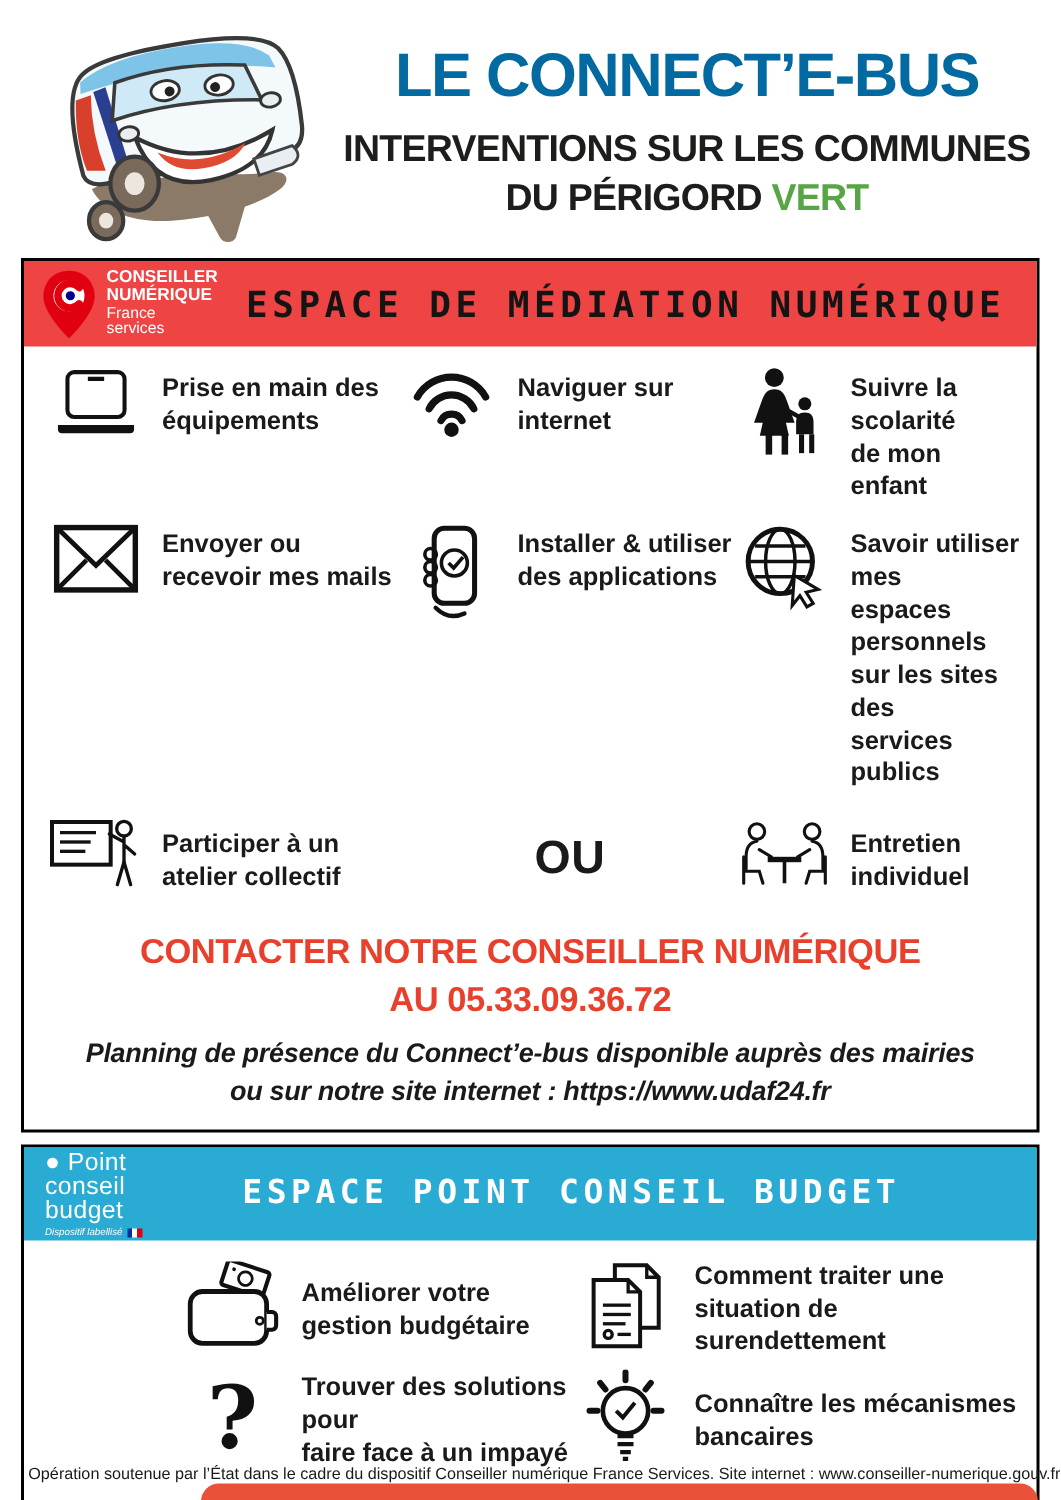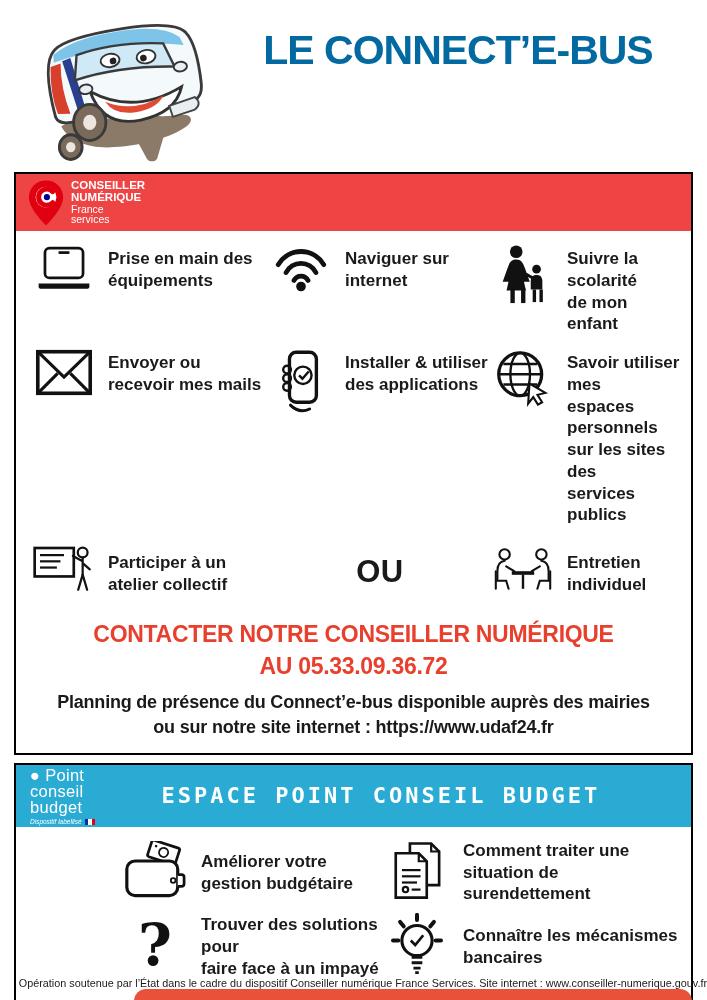--- a/index.html
+++ b/index.html
@@ -33,21 +33,21 @@
       padding:14px 10px 0 16px;}
   .cell{display:flex;align-items:flex-start;gap:12px;}
   .icon-box{width:64px;flex:0 0 64px;display:flex;justify-content:center;align-items:flex-start;}
   .cell-label{font-size:17px;font-weight:700;line-height:1.28;white-space:pre-line;padding-top:3px;}
   .cell.center-v{align-items:center;}
   .ou{font-size:31px;font-weight:800;text-align:center;align-self:center;letter-spacing:0.5px;}
 
   .contact{text-align:center;color:#e8402d;font-weight:800;font-size:23px;line-height:1.4;
       margin-top:14px;white-space:pre-line;letter-spacing:-0.3px;}
   .planning{text-align:center;font-weight:800;font-size:18px;line-height:1.35;margin:8px 8px 14px;
-      white-space:pre-line;letter-spacing:-0.2px;}
+      white-space:pre-line;letter-spacing:-0.2px;font-style:italic;}
 
   
   .banner-blue{background:#29abd4;height:62px;display:flex;align-items:center;padding:0 14px;}
   .pcb-logo{color:#fff;flex:0 0 auto;line-height:0.98;}
   .pcb-line{font-size:16.5px;font-weight:400;letter-spacing:0.3px;}
   .pcb-sub{font-size:6.5px;font-style:italic;margin-top:3px;display:flex;align-items:center;gap:3px;}
   .pcb-flag{display:inline-block;width:10px;height:6px;background:linear-gradient(90deg,#003399 33%,#fff 33%,#fff 66%,#e1000f 66%);}
   .banner-blue-title{flex:1;text-align:center;font-family:"DejaVu Sans Mono",monospace;
       font-weight:bold;font-size:22px;letter-spacing:3px;color:#fff;padding-right:10px;}
 
@@ -90,39 +90,47 @@
           <path d="M150 102 l28 -5 q7 8 -2 13 l-24 4 z" fill="#e8eef2" stroke="#444" stroke-width="2"></path>
         </g>
         <ellipse cx="70" cy="112" rx="17" ry="19" fill="#7a6a5b" stroke="#3a3a3a" stroke-width="3"></ellipse>
         <ellipse cx="70" cy="112" rx="7" ry="8" fill="#ece6df"></ellipse>
         <ellipse cx="50" cy="138" rx="12" ry="13" fill="#7a6a5b" stroke="#3a3a3a" stroke-width="3"></ellipse>
         <ellipse cx="50" cy="138" rx="5" ry="5.5" fill="#ece6df"></ellipse>
       </svg>
     </div>
     <div class="titles">
       <div class="main-title">LE CONNECT’E-BUS</div>
+      <div class="sub-title">
+        <div>INTERVENTIONS SUR LES COMMUNES</div>
+        <div>
+          <span>DU PÉRIGORD</span>
+          <span class="vert">VERT</span>
+        </div>
+      </div>
     </div>
   </div>
 
   <div class="box">
     <div class="banner-green">
       <div class="cn-logo">
         <svg width="36" height="48" viewBox="0 0 40 52">
           <path d="M20 1 C31.5 1 39 9.5 39 20 C39 33 20 51 20 51 C20 51 1 33 1 20 C1 9.5 8.5 1 20 1 Z" fill="#e1000f"></path>
           <circle cx="20" cy="19.5" r="11.5" fill="#fff"></circle>
           <path d="M27.5 13.5 a9 9 0 1 0 0 12" fill="none" stroke="#e1000f" stroke-width="5.5" stroke-linecap="round"></path>
           <circle cx="21" cy="19.5" r="3.4" fill="#000091"></circle>
         </svg>
         <div class="cn-logo-text">
           <div class="cn-logo-bold">CONSEILLER
 NUMÉRIQUE</div>
           <div class="cn-logo-sub">France
 services</div>
         </div>
       </div>
+      <div class="banner-green-title">ESPACE DE MÉDIATION NUMÉRIQUE</div>
     </div>
 
     <div class="med-grid">
 
       <div class="cell">
         <span class="icon-box">
           <svg width="58" height="46" viewBox="0 0 64 50">
             <rect x="11" y="3" width="42" height="33" rx="5" fill="none" stroke="#111" stroke-width="3"></rect>
             <line x1="26" y1="8" x2="38" y2="8" stroke="#111" stroke-width="3"></line>
             <path d="M4 42 h56 v3 a3 3 0 0 1 -3 3 h-50 a3 3 0 0 1 -3 -3 z" fill="#111"></path>

